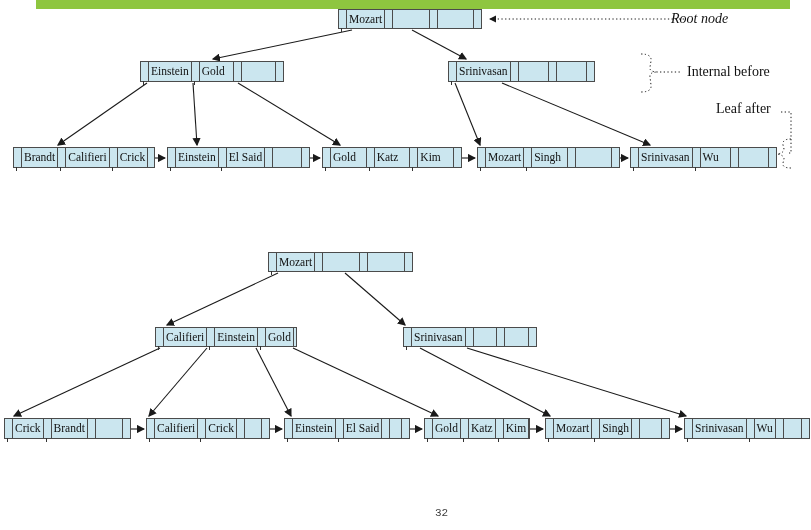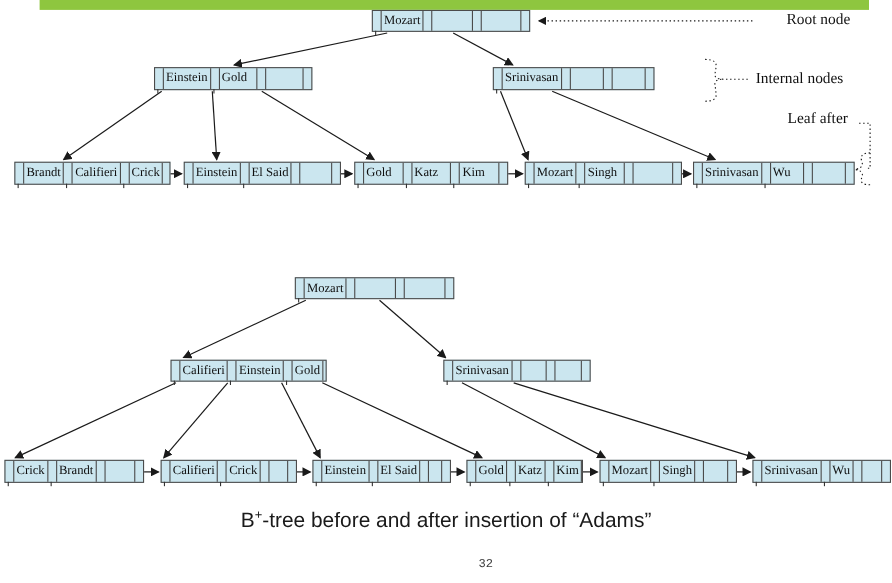--- a/index.html
+++ b/index.html
@@ -192,22 +192,22 @@
         <div class="pcell tick"></div>
         <div class="kcell">Srinivasan</div>
         <div class="pcell tick"></div>
         <div class="kcell">Wu</div>
         <div class="pcell"></div>
         <div class="kcell"></div>
         <div class="pcell"></div>
       </div>
   </div>
 
-  <div class="anno" style="left:715px;top:11px;">Root node</div>
-  <div class="anno" style="left:687px;top:64px;">Internal nodes</div>
+  <div class="anno" style="left:671px;top:11px;font-style:italic;">Root node</div>
+  <div class="anno" style="left:687px;top:64px;">Internal before</div>
   <div class="anno" style="left:716px;top:101px;">Leaf after</div>
 
   <div>
     <div class="bnode h20" style="left:268px;top:252px;width:145px;height:20px;">
         <div class="pcell tick"></div>
         <div class="kcell">Mozart</div>
         <div class="pcell"></div>
         <div class="kcell"></div>
         <div class="pcell"></div>
         <div class="kcell"></div>
@@ -282,16 +282,15 @@
         <div class="pcell tick"></div>
         <div class="kcell">Srinivasan</div>
         <div class="pcell tick"></div>
         <div class="kcell">Wu</div>
         <div class="pcell"></div>
         <div class="kcell"></div>
         <div class="pcell"></div>
       </div>
   </div>
 
-  <div class="caption"><span>B</span><sup>+</sup><span>-tree before and after insertion of “Adams”</span></div>
 
   <div class="pagenum">32</div>
 </div>
 
 </body></html>

